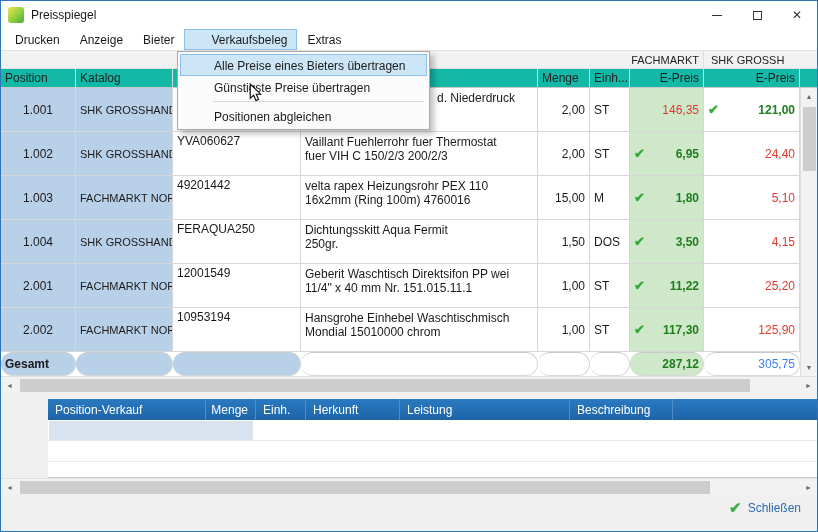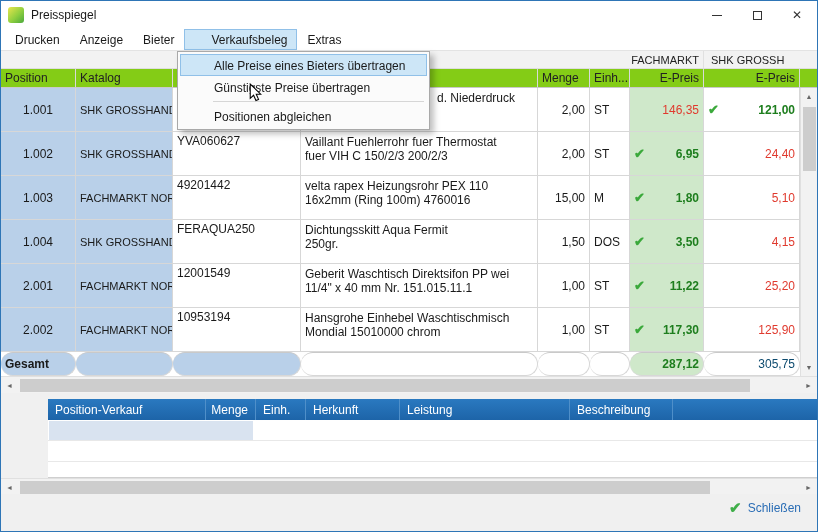--- a/index.html
+++ b/index.html
@@ -28,21 +28,21 @@
 
   
   .table-area { position: absolute; top: 50px; left: 0; width: 816px; height: 342px; background: #fff; }
 
   .grow { height: 18px; background: #f2f2f2; display: flex; border-bottom: 1px solid #dedede; font-size: 11px; }
   .gspacer { width: 629px; }
   .gcell { display: flex; align-items: center; white-space: nowrap; overflow: hidden; color: #222; }
   .g1 { width: 74px; justify-content: flex-end; padding-right: 4px; border-right: 1px solid #e0e0e0; }
   .g2 { flex: 1; padding-left: 7px; }
 
-  .hrow { height: 19px; background: #84cc16; display: flex; border-bottom: 1px solid #c9c9c9; }
+  .hrow { height: 19px; background: #14b8a6; display: flex; border-bottom: 1px solid #c9c9c9; }
   .hcell { border-right: 1px solid #d9d9d9; display: flex; align-items: center; padding: 0 4px; color: #222; overflow: hidden; white-space: nowrap; }
   .hcell.r { justify-content: flex-end; }
   .c-fill { flex: 1; border-right: none; }
 
   .c-pos { width: 75px; } .c-kat { width: 97px; } .c-art { width: 128px; } .c-desc { width: 237px; }
   .c-menge { width: 52px; } .c-einh { width: 40px; } .c-p1 { width: 74px; } .c-p2 { width: 96px; }
 
   .tbody { display: flex; height: 288px; }
   .rows-wrap { width: 799px; }
   .prow { display: flex; height: 44px; }
@@ -61,21 +61,21 @@
   .price.best .chk { visibility: visible; }
   .price .val { margin-left: auto; }
   .price.best .val { color: #1e7e1e; font-weight: bold; }
   .price.worse .val { color: #e03a2e; }
 
   .trow { display: flex; height: 24px; }
   .trow .cell { border-top: 1px solid #c9c9c9; border-radius: 12px; }
   .trow .c-pos { justify-content: flex-start; font-weight: bold; }
   .tval { display: flex; align-items: center; justify-content: flex-end; }
   .tbest { color: #1e7e1e; font-weight: bold; }
-  .tworse { color: #0c4a6e; }
+  .tworse { color: #3b82f6; }
 
   
   .vscroll { width: 17px; height: 288px; background: #f2f2f2; border-left: 1px solid #e0e0e0;
              display: flex; flex-direction: column; align-items: center; }
   .varrow { height: 17px; width: 100%; display: flex; align-items: center; justify-content: center;
             font-size: 7px; color: #666; }
   .varrow.bottom { margin-top: auto; }
   .vthumb { width: 13px; height: 64px; background: #cdcdcd; margin-top: 2px; }
 
   .hscroll { height: 17px; width: 100%; background: #f2f2f2; border-top: 1px solid #e0e0e0;

